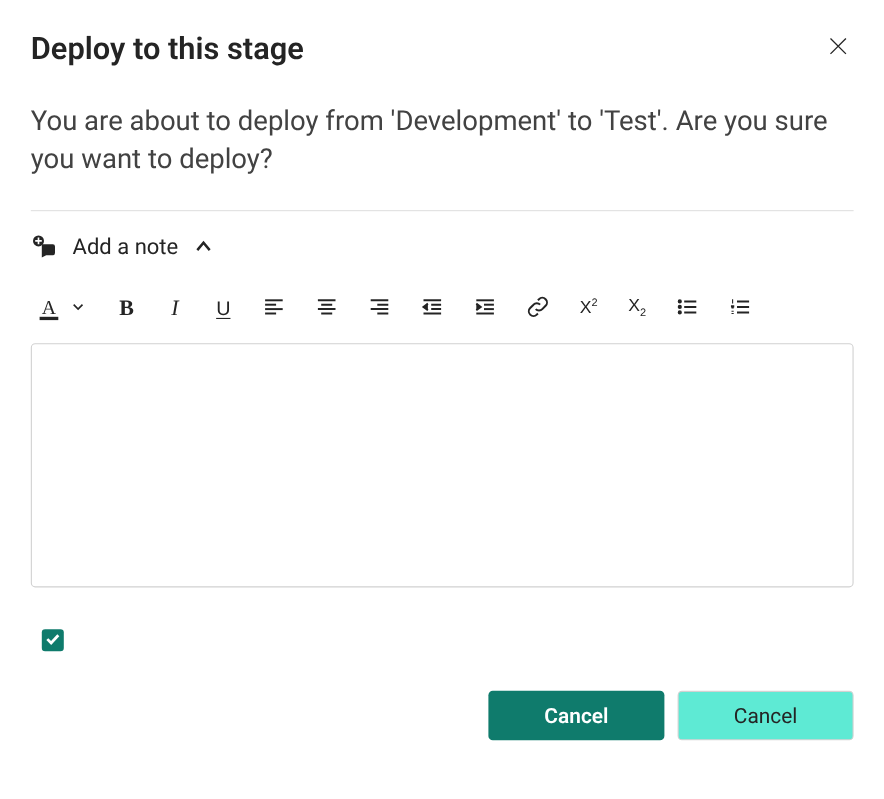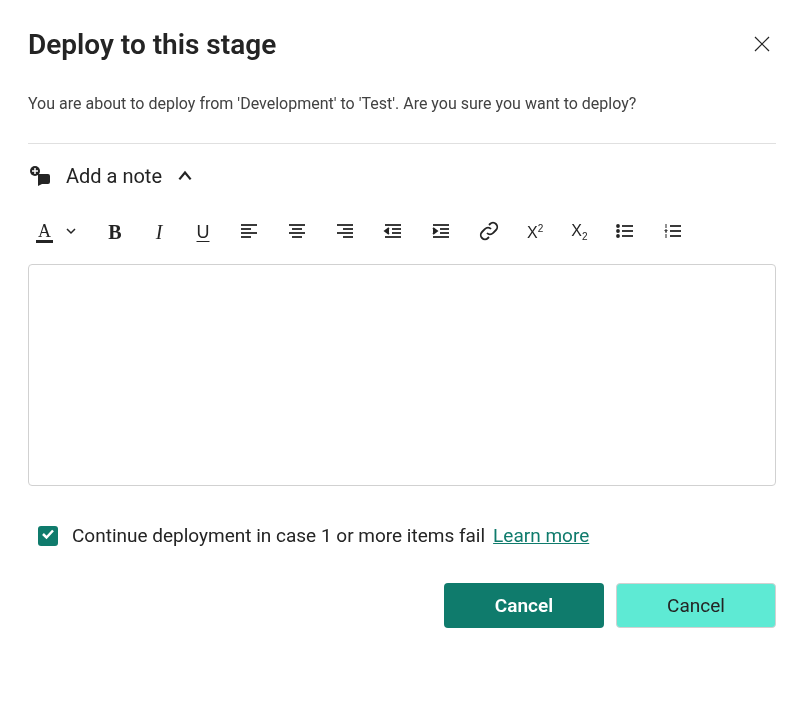--- a/index.html
+++ b/index.html
@@ -7,41 +7,41 @@
       font-family: "Segoe UI", -apple-system, BlinkMacSystemFont, Roboto, sans-serif;
       background: #fff;
       color: #242424;
       width: 804px;
       height: 726px;
       padding: 28px;
     }
     .header-row {
       display: flex;
       justify-content: space-between;
-      align-items: flex-end;
+      align-items: flex-start;
       margin-bottom: 32px;
     }
     .title {
       font-size: 28px;
       font-weight: 600;
       color: #242424;
     }
     .close-btn {
       background: none;
       border: none;
       cursor: pointer;
       padding: 4px;
       color: #242424;
       display: flex;
       align-items: center;
       justify-content: center;
     }
     .close-btn svg { width: 20px; height: 20px; }
     .description {
-      font-size: 16px;
+      font-size: 25px;
       color: #424242;
       line-height: 1.4;
       margin-bottom: 28px;
     }
     .divider {
       border: none;
       border-top: 1px solid #e0e0e0;
       margin-bottom: 20px;
     }
     .note-header {
@@ -348,24 +348,20 @@
 <textarea class="editor" value="" style=""></textarea>
 
 <div class="checkbox-row">
   <div class="checkbox">
     <span>
       <svg viewBox="0 0 14 14" fill="none" stroke="#fff" stroke-width="2.5">
         <polyline points="2,7 5.5,10.5 12,3.5"></polyline>
       </svg>
     </span>
   </div>
-  <span>
-    <span class="checkbox-label">Continue deployment in case 1 or more items fail</span>
-    <a class="learn-more">Learn more</a>
-  </span>
 </div>
 
 <div class="footer">
   <button class="btn btn-primary">Cancel</button>
   <button class="btn btn-secondary">Cancel</button>
 </div>
 
 
 
 

